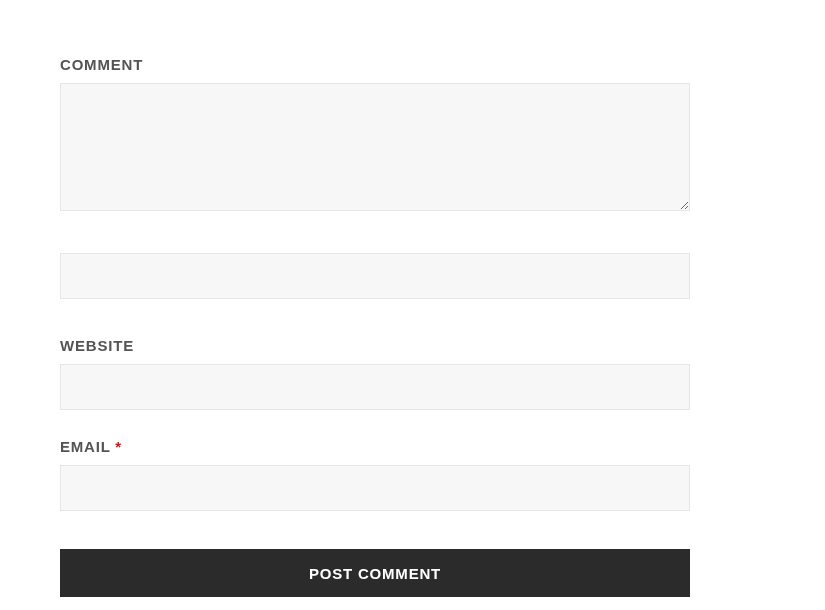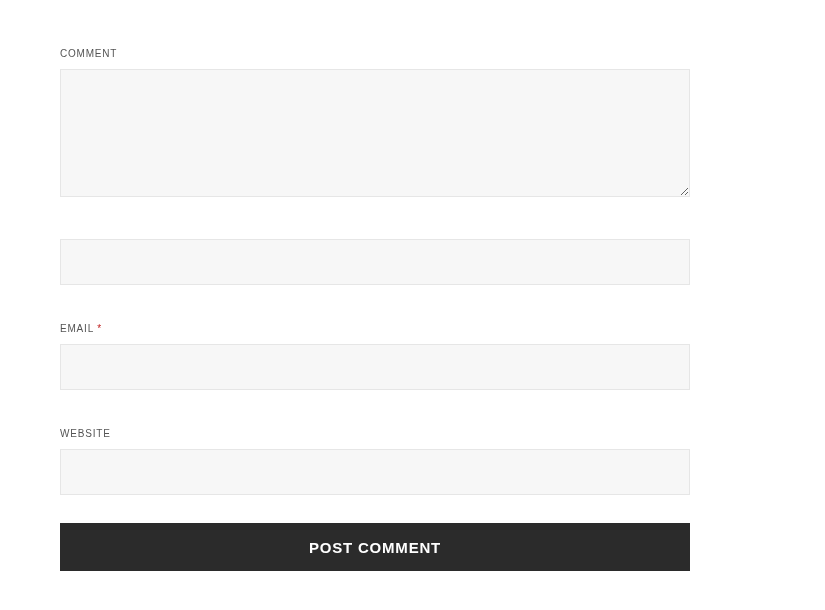--- a/index.html
+++ b/index.html
@@ -17,27 +17,28 @@
     .form-wrapper {
       width: 630px;
     }
     .field-group {
       margin-bottom: 38px;
     }
     .field-group.last {
       margin-bottom: 28px;
     }
     .field-label {
-      font-size: 10px;
-      font-weight: 400;
+      font-size: 15px;
+      font-weight: 700;
       letter-spacing: 0.8px;
       color: #545454;
       text-transform: uppercase;
       margin-bottom: 10px;
       display: block;
+      margin-top: 8px;
     }
     .required-star {
       color: #c02020;
     }
     .text-input {
       width: 100%;
       height: 46px;
       background: #f7f7f7;
       border: 1px solid #e6e6e6;
       font-size: 15px;
@@ -77,29 +78,29 @@
     <label class="field-label">
       <span>COMMENT</span>
     </label>
     <textarea class="textarea-input" style=""></textarea>
   </div>
 
   <div class="field-group">
     <input type="text" class="text-input" style="">
   </div>
 
-  <div class="field-group">
+  <div class="field-group last">
     <label class="field-label">
-      <span>EMAIL </span><span class="required-star">*</span>
+      <span>WEBSITE</span>
     </label>
     <input type="text" class="text-input" style="">
   </div>
 
-  <div class="field-group last">
+  <div class="field-group">
     <label class="field-label">
-      <span>WEBSITE</span>
+      <span>EMAIL </span><span class="required-star">*</span>
     </label>
     <input type="text" class="text-input" style="">
   </div>
 
   <button class="submit-btn">POST COMMENT</button>
 
 </div>
 
 </body></html>

